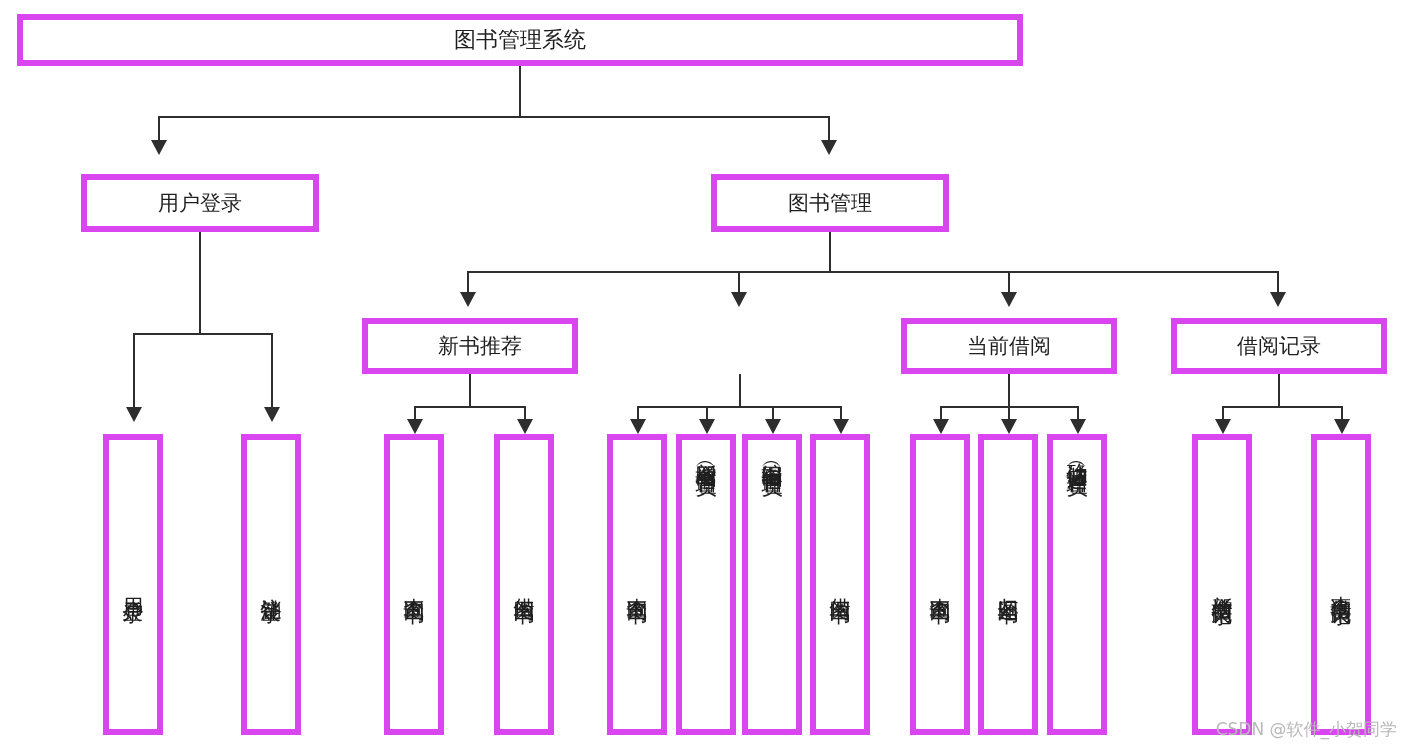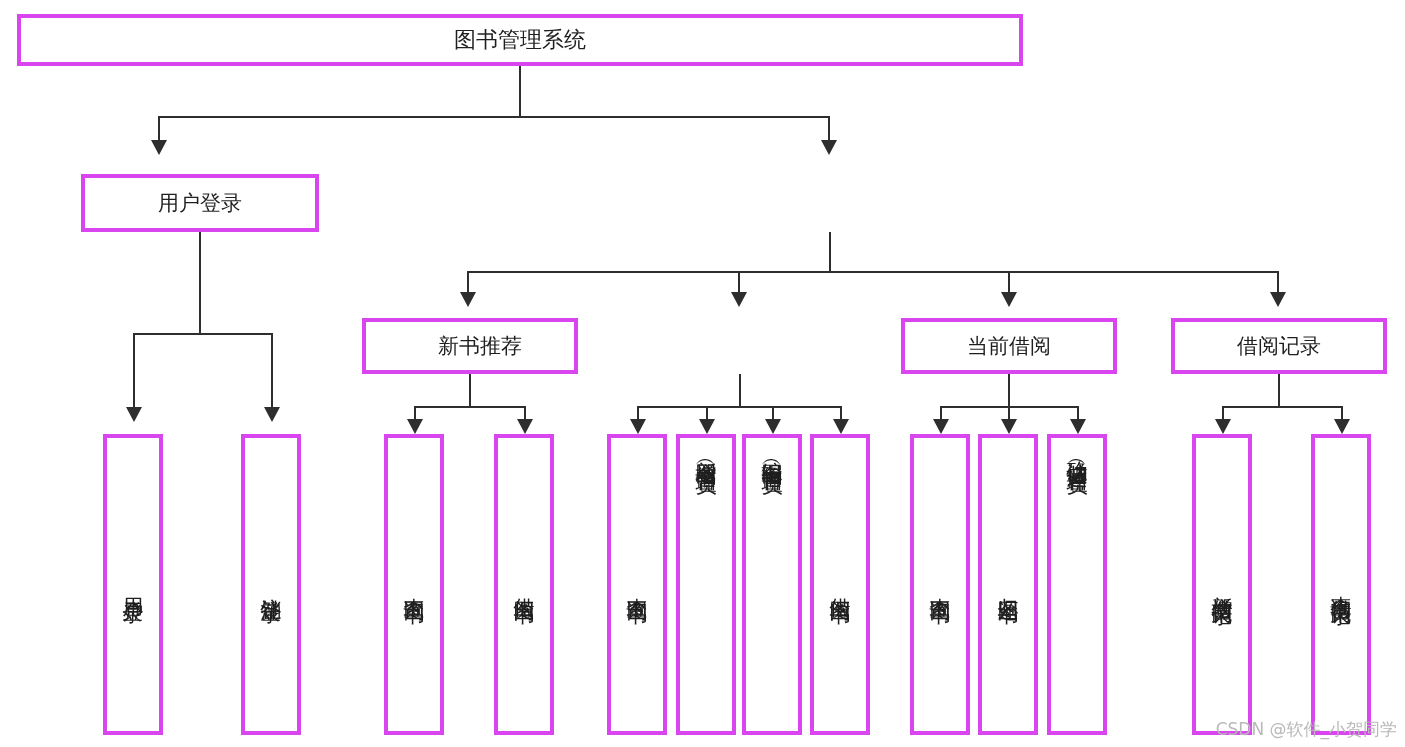--- a/index.html
+++ b/index.html
@@ -15,21 +15,21 @@
     position: relative;
     width: 1405px;
     height: 747px;
     background: #ffffff;
     overflow: hidden;
   }
   
   .node {
     position: absolute;
     box-sizing: border-box;
-    border: 4px solid #d946ef;
+    border: 6px solid #d946ef;
     background: #ffffff;
     display: flex;
     align-items: center;
     justify-content: center;
     color: #1f1f1f;
     text-align: center;
     line-height: 1.25;
   }
   .node.root      { font-size: 22px; }
   .node.level2    { font-size: 21px; }
@@ -90,20 +90,23 @@
   <div class="vline" style="left:158px; top:116px; height:27px;"></div>
   <div class="arrow" style="left:151px; top:140px;"></div>
 
   <div class="vline" style="left:828px; top:116px; height:27px;"></div>
   <div class="arrow" style="left:821px; top:140px;"></div>
 
   <div class="node level2" style="left:81px; top:174px; width:238px; height:58px;">
     <span>用户登录</span>
   </div>
 
+  <div class="node level2" style="left:711px; top:174px; width:238px; height:58px;">
+    <span>图书管理</span>
+  </div>
 
   <div class="vline" style="left:199px; top:232px; height:102px;"></div>
   <div class="hline" style="left:133px; top:333px; width:140px;"></div>
   <div class="vline" style="left:133px; top:333px; height:76px;"></div>
   <div class="arrow" style="left:126px; top:407px;"></div>
   <div class="vline" style="left:271px; top:333px; height:76px;"></div>
   <div class="arrow" style="left:264px; top:407px;"></div>
 
   <div class="vline" style="left:829px; top:232px; height:40px;"></div>
   <div class="hline" style="left:467px; top:271px; width:810px;"></div>

